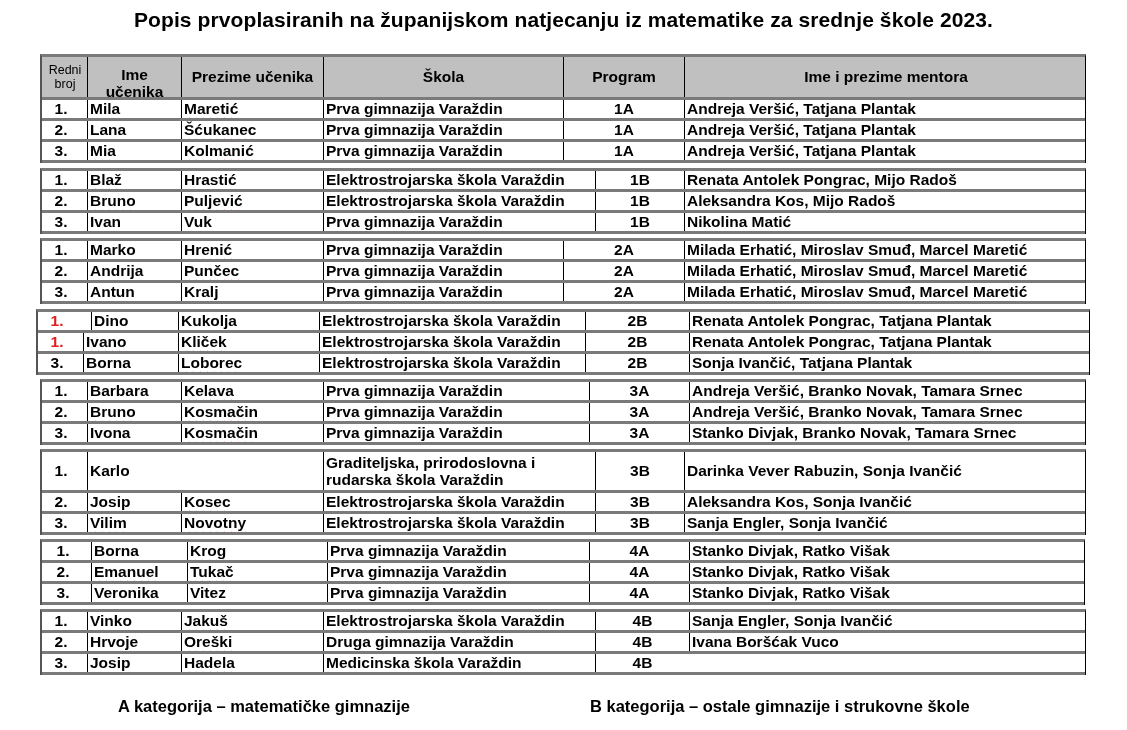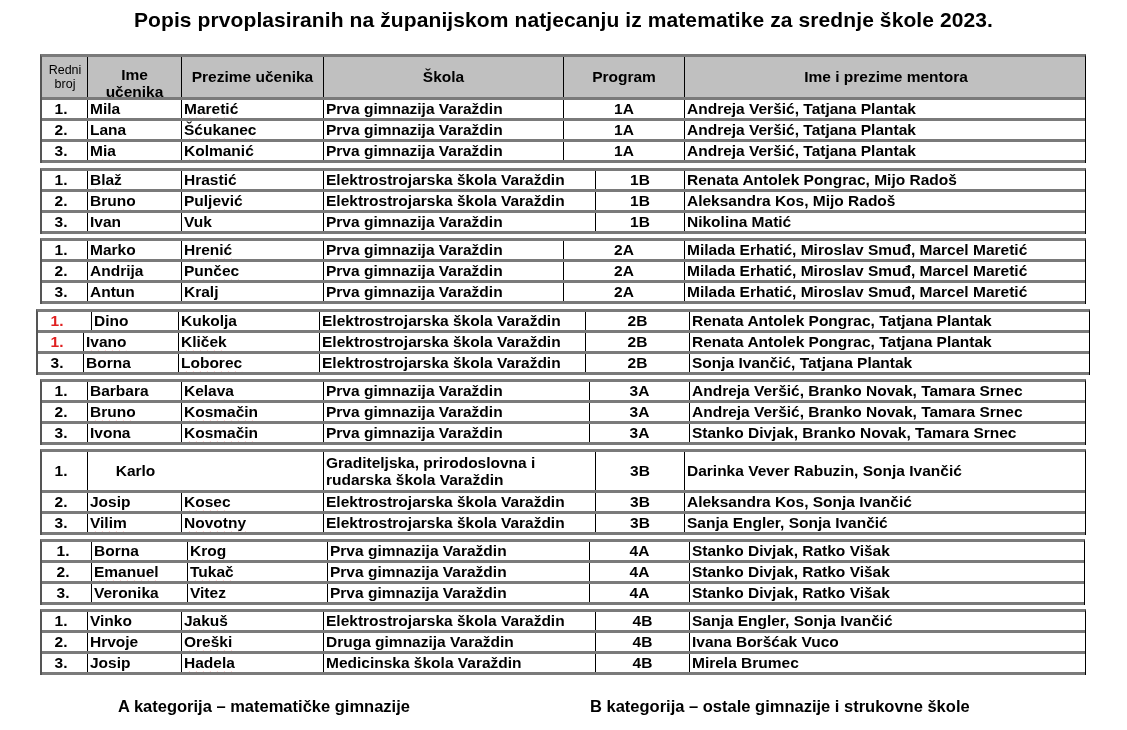--- a/index.html
+++ b/index.html
@@ -357,21 +357,21 @@
         <div class="cell sep" style="left: 647px; width: 398px;">
           <span>Stanko Divjak, Branko Novak, Tamara Srnec</span>
         </div>
       </div>
     </div>
     <div class="grp" style="left: 40px; top: 449px; width: 1046px; height: 86px;">
       <div class="row" style="top: 0px; height: 41px;">
         <div class="cell c" style="left: 0px; width: 46px; padding-right: 8px;">
           <span class="num">1.</span>
         </div>
-        <div class="cell sep" style="left: 45px; width: 94px; justify-content: center;">
+        <div class="cell sep" style="left: 45px; width: 94px;">
           <span>Karlo</span>
         </div>
         <div class="cell sep wrap" style="left: 281px; width: 272px; white-space: normal;">
           <span style="width: 240px; display: block;">Graditeljska, prirodoslovna i rudarska škola Varaždin</span>
         </div>
         <div class="cell sep c" style="left: 553px; width: 89px;">
           <span>3B</span>
         </div>
         <div class="cell sep" style="left: 642px; width: 403px;">
           <span>Darinka Vever Rabuzin, Sonja Ivančić</span>
@@ -529,22 +529,19 @@
           <span>Josip</span>
         </div>
         <div class="cell sep" style="left: 139px; width: 142px;">
           <span class="sq">Hadela</span>
         </div>
         <div class="cell sep" style="left: 281px; width: 272px;">
           <span>Medicinska škola Varaždin</span>
         </div>
         <div class="cell sep c" style="left: 553px; width: 94px;">
           <span>4B</span>
-        </div>
-        <div class="cell sep" style="left: 647px; width: 398px;">
-          <span>Mirela Brumec</span>
         </div>
       </div>
     </div>
   </div>
 
 <div class="footer" style="left:118px;">A kategorija – matematičke gimnazije</div>
 <div class="footer" style="left:590px;">B kategorija – ostale gimnazije i strukovne škole</div>
 
 </body></html>

